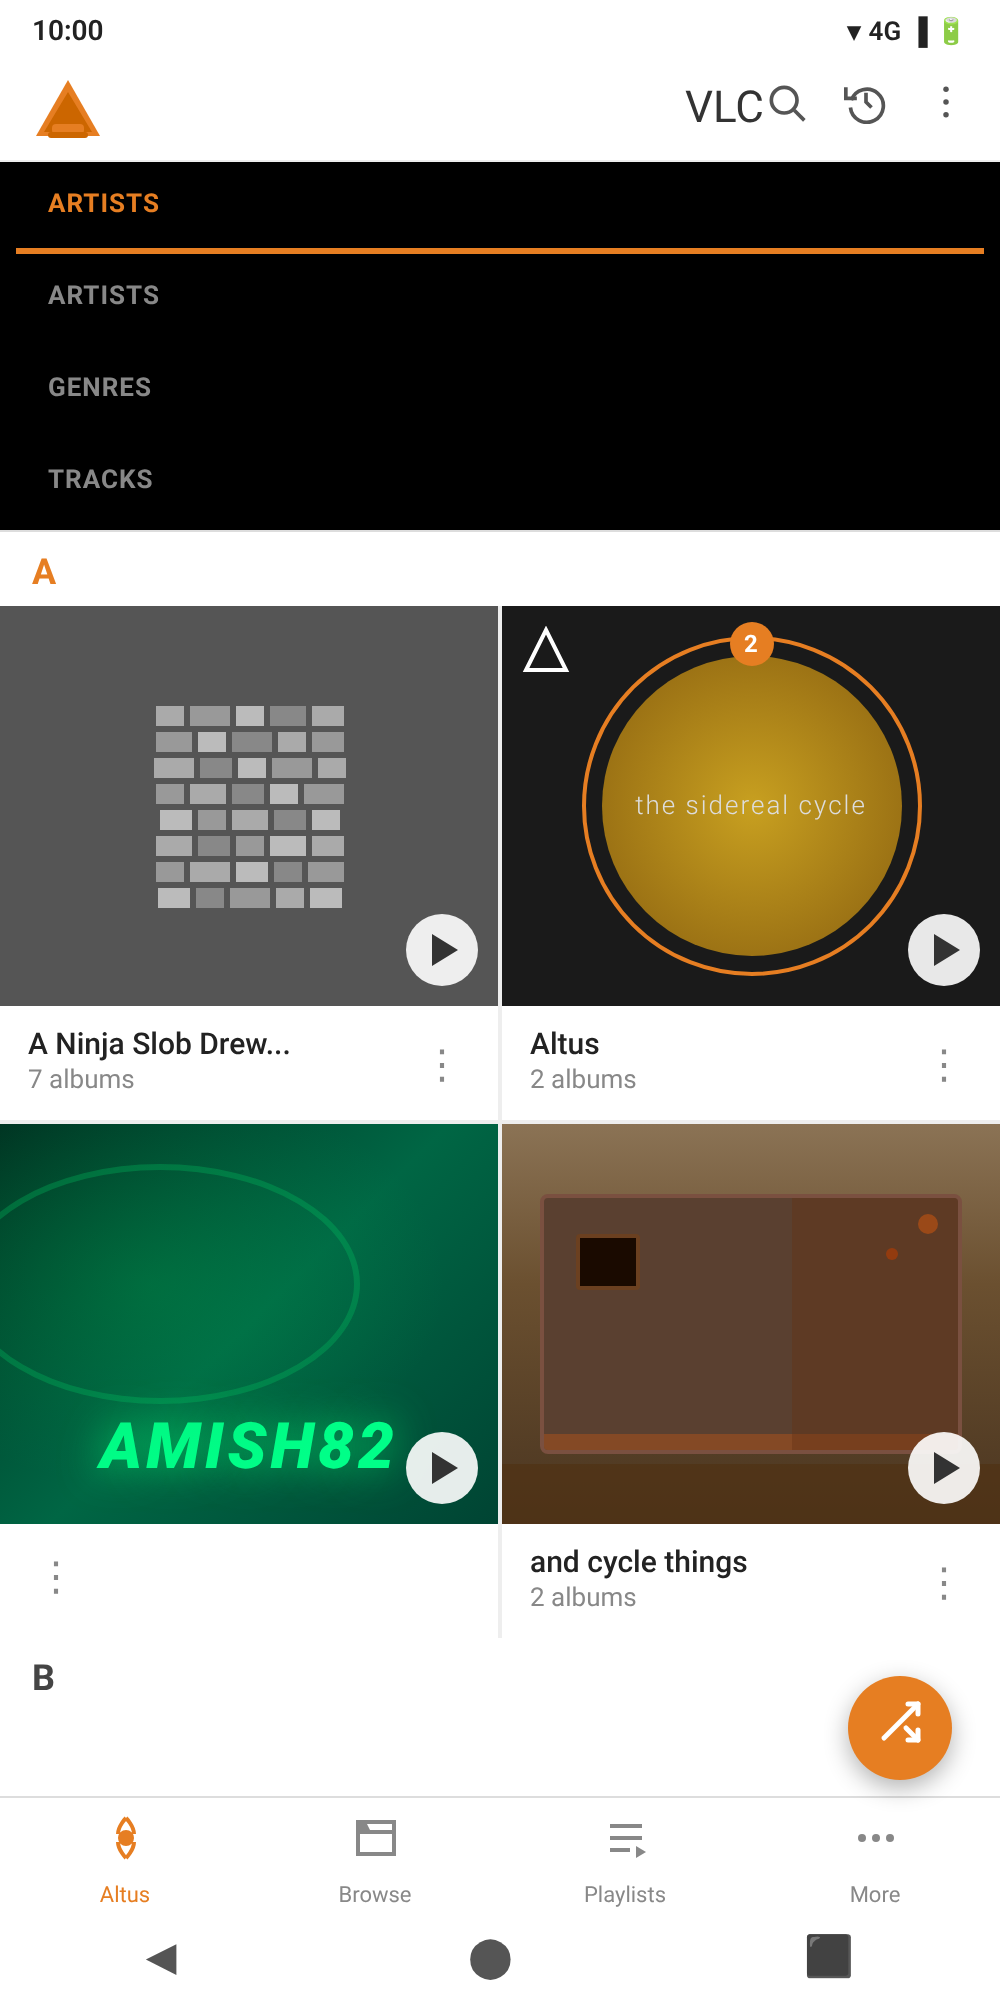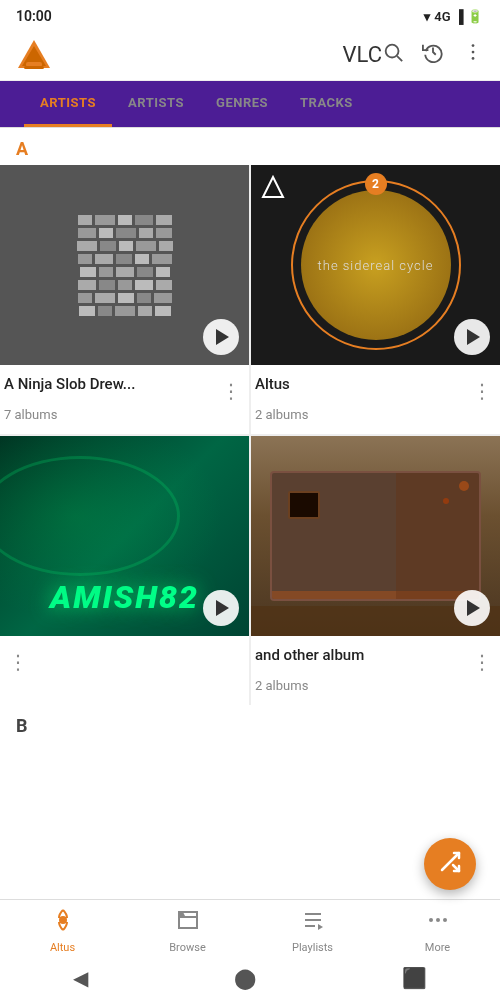--- a/index.html
+++ b/index.html
@@ -57,23 +57,24 @@
     }
     .header-icon {
       font-size: 22px;
       color: #555;
       cursor: pointer;
     }
 
     
     .nav-tabs {
       display: flex;
-      padding: 0 24px;
+      padding: 0 8px;
       border-bottom: 1px solid #ddd;
-      background: #4c1d95;
+      background: #000000;
+      flex-direction: column;
     }
     .nav-tab {
       padding: 14px 16px;
       font-size: 13px;
       font-weight: 700;
       color: #888;
       cursor: pointer;
       letter-spacing: 0.5px;
       border-bottom: 3px solid transparent;
     }
@@ -238,34 +239,34 @@
       height: 0;
       border-top: 8px solid transparent;
       border-bottom: 8px solid transparent;
       border-left: 13px solid #333;
       margin-left: 3px;
     }
 
     
     .artist-info {
       display: flex;
-      align-items: flex-start;
+      align-items: flex-end;
       justify-content: space-between;
-      padding: 10px 4px 12px;
+      padding: 10px 14px 12px;
     }
     .artist-meta { flex: 1; }
     .artist-name {
       font-size: 15px;
       font-weight: 500;
       color: #222;
     }
     .artist-albums {
       font-size: 13px;
       color: #888;
-      margin-top: 14px;
+      margin-top: 2px;
     }
     .more-icon {
       font-size: 20px;
       color: #888;
       cursor: pointer;
       padding: 4px;
     }
 
     
     .section-b {
@@ -544,21 +545,21 @@
           <div style="position:absolute;top:25px;right:30px;width:6px;height:6px;background:rgba(160,60,10,0.8);border-radius:50%;"></div>
         </div>
 
         <div style="position:absolute;bottom:0;left:0;width:100%;height:30px;background:rgba(80,50,20,0.7);"></div>
         <div class="play-btn">
           <div class="play-triangle"></div>
         </div>
       </div>
       <div class="artist-info">
         <div class="artist-meta">
-          <div class="artist-name">and other album</div>
+          <div class="artist-name">and cycle things</div>
           <div class="artist-albums">2 albums</div>
         </div>
         <div class="more-icon">⋮</div>
       </div>
     </div>
 
   </div>
 
   <div class="section-b">B</div>
 </div>

